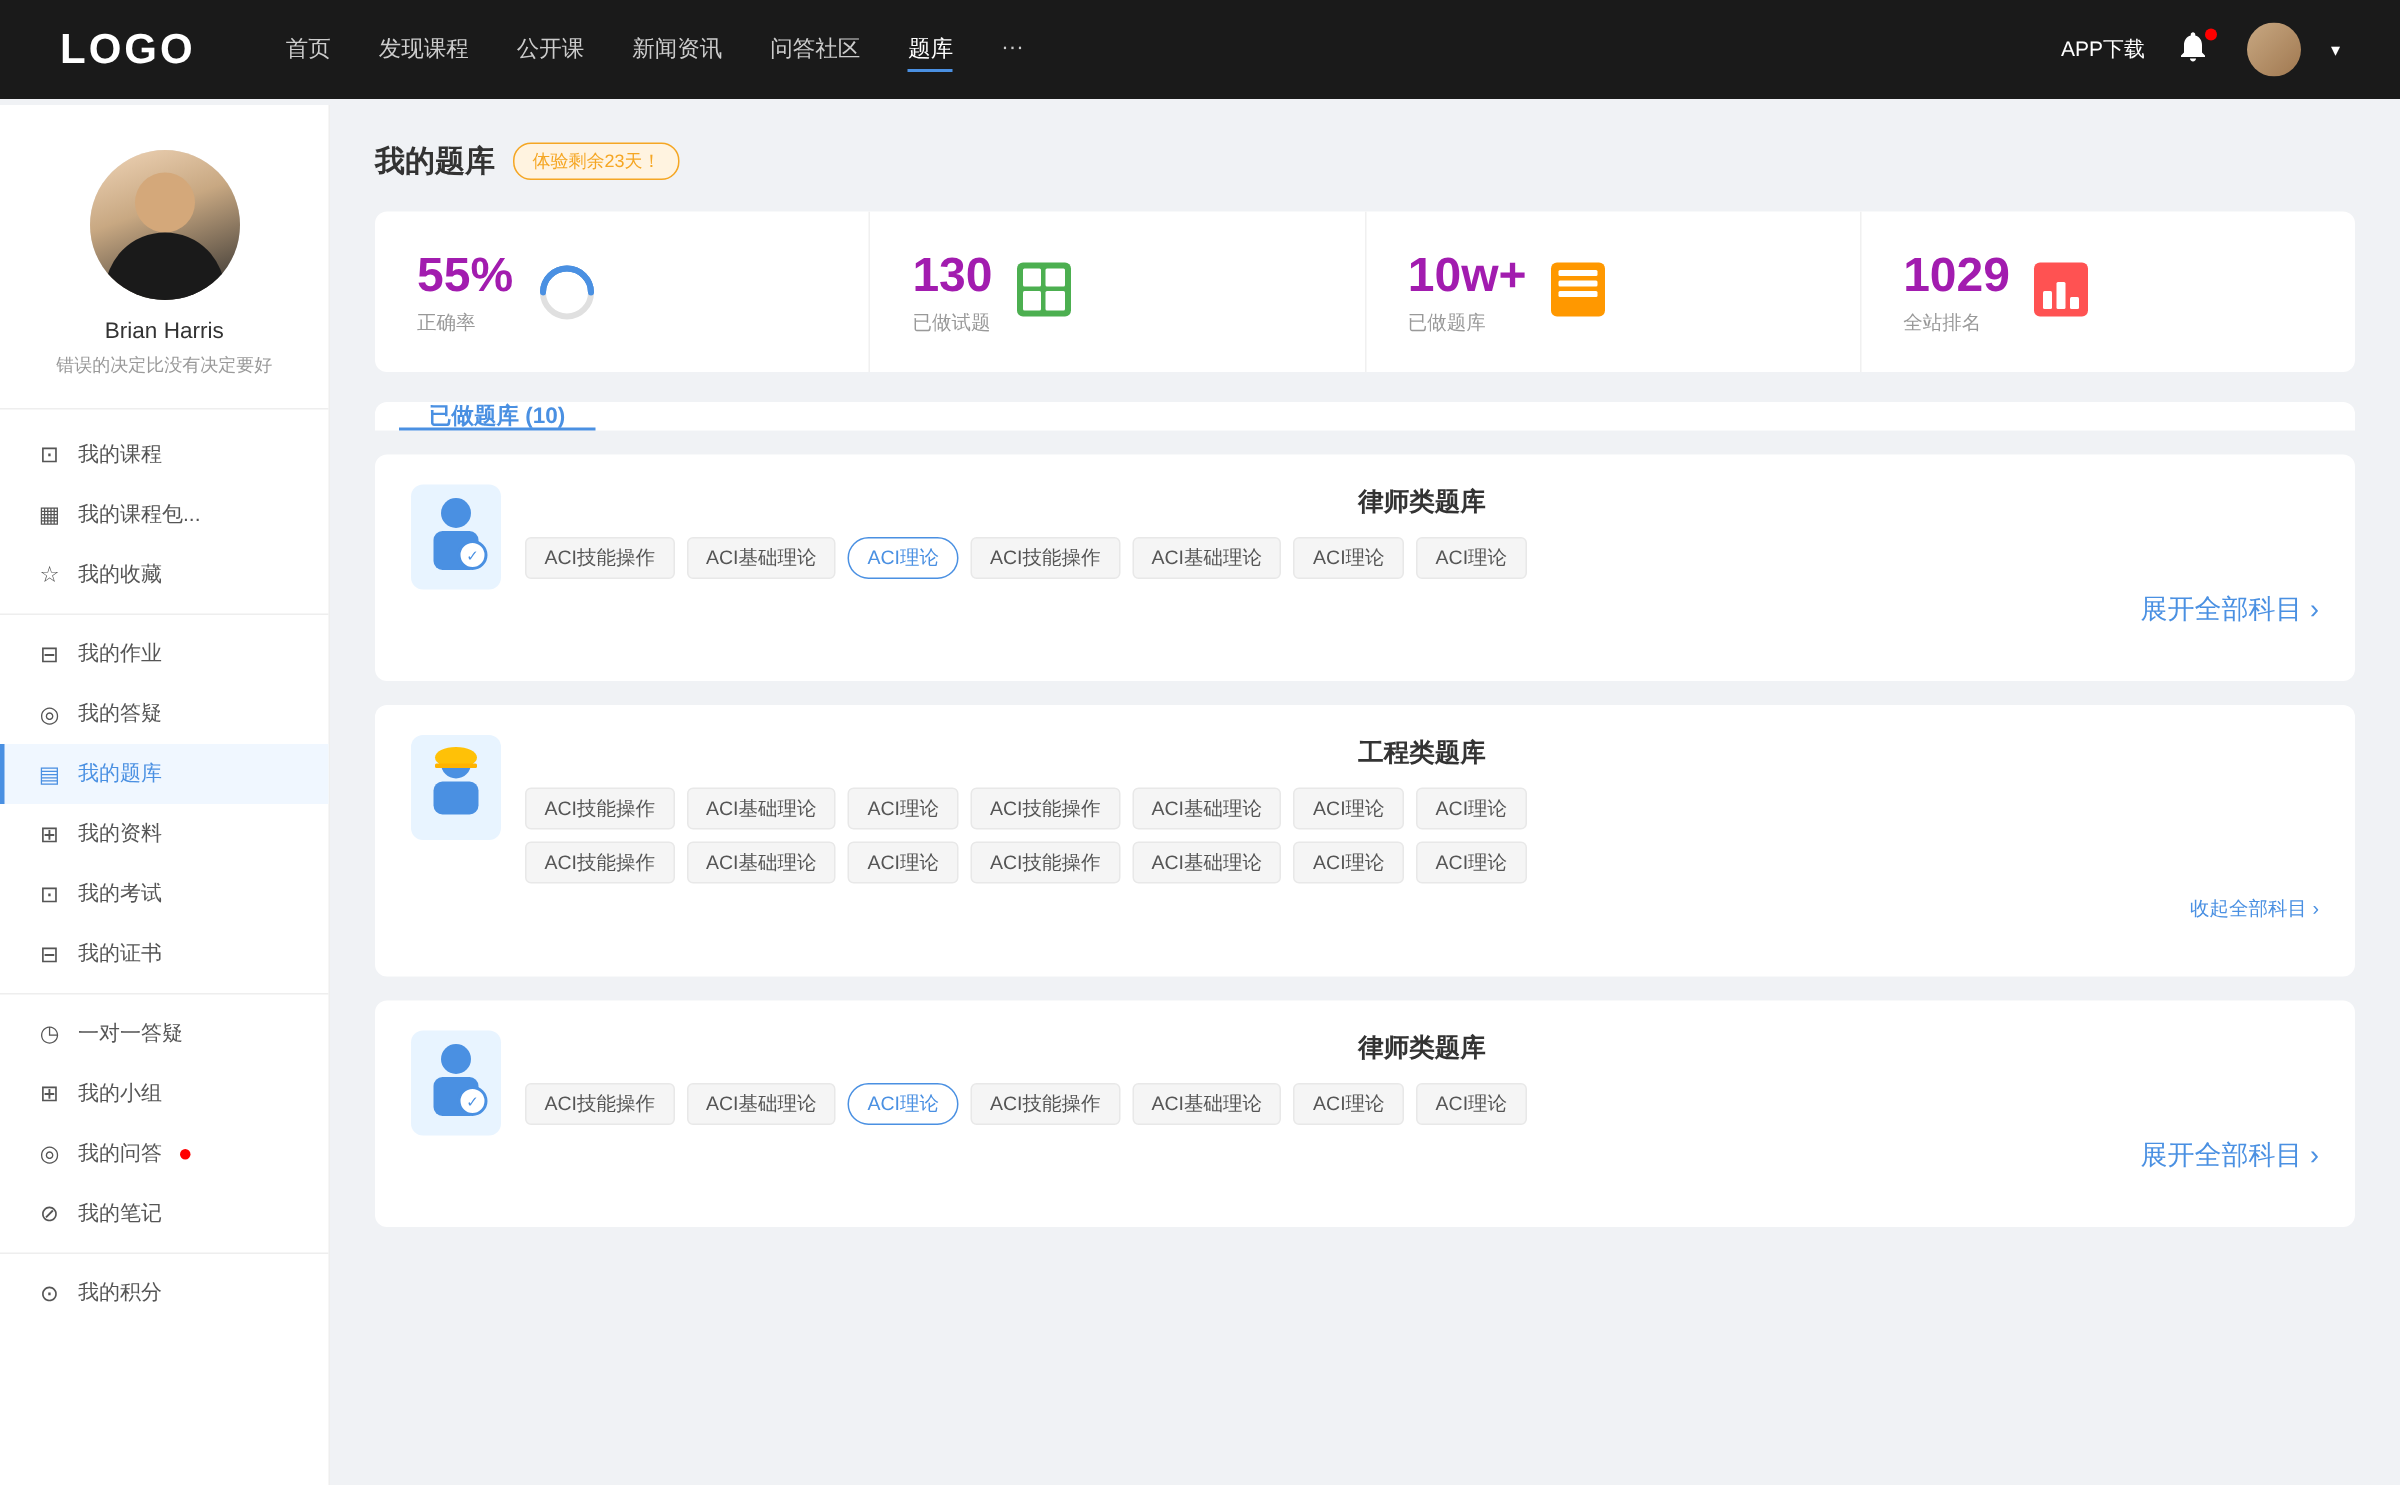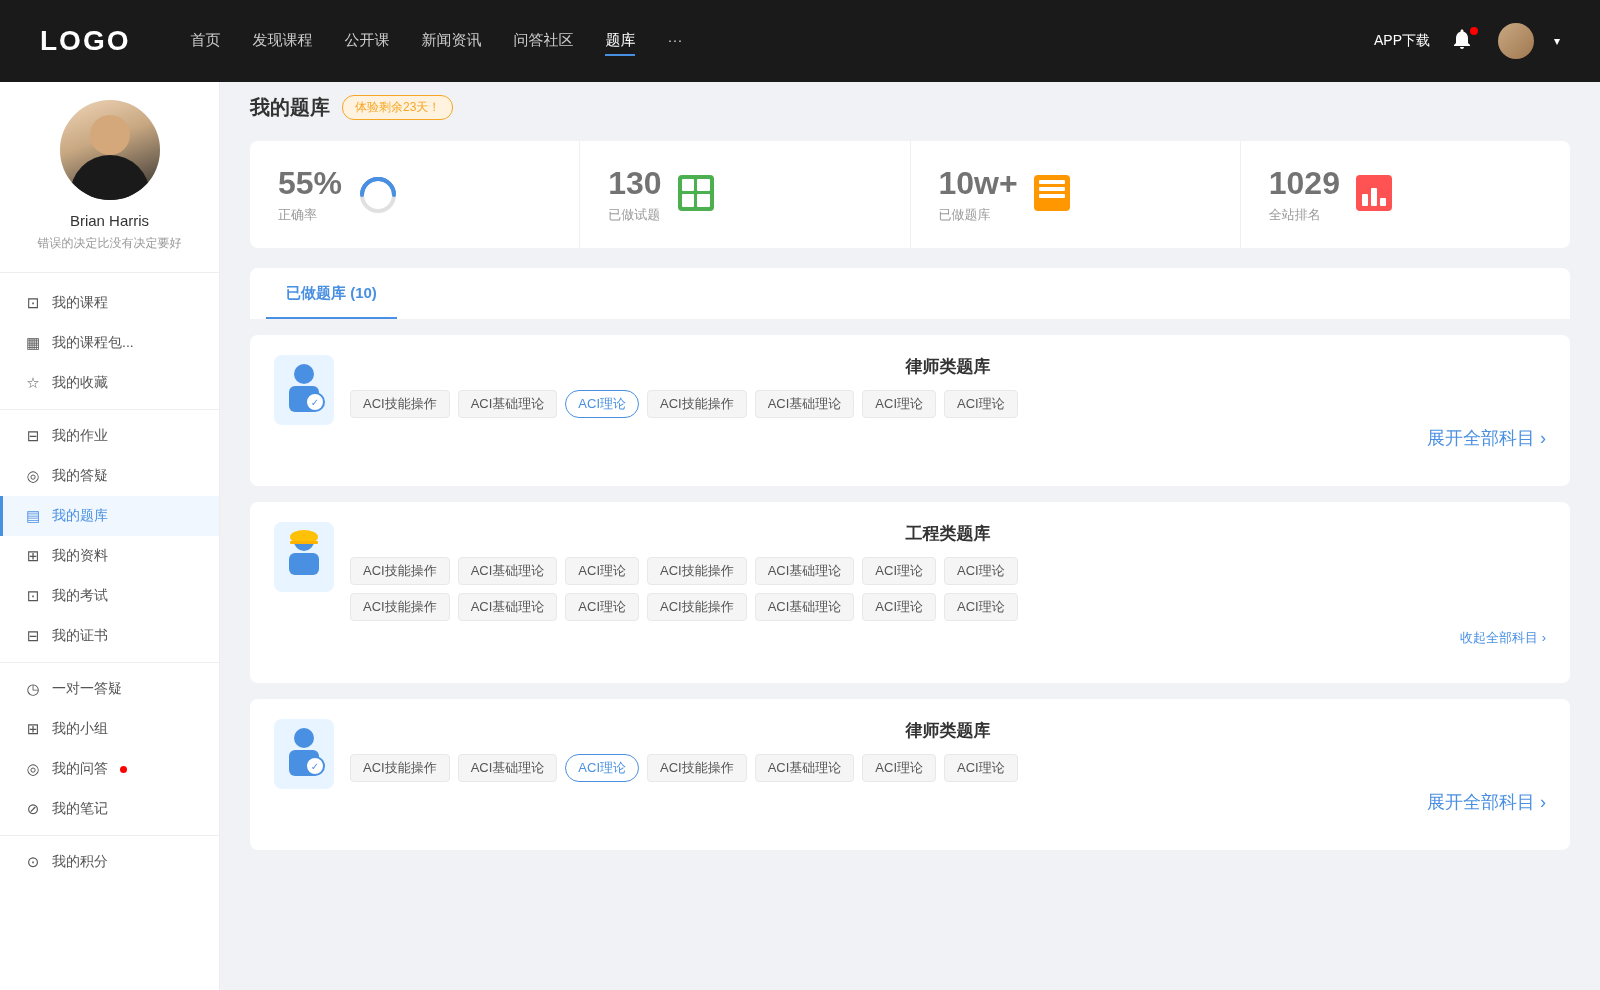--- a/index.html
+++ b/index.html
@@ -1,21 +1,21 @@
 <!DOCTYPE html>
 <html><head>
   <meta charset="utf-8">
   <style>
     * { box-sizing: border-box; margin: 0; padding: 0; }
     body { font-family: -apple-system, BlinkMacSystemFont, 'PingFang SC', 'Microsoft YaHei', sans-serif; background: #f0f2f5; min-height: 990px; }
 
     
     .navbar {
       background: #1a1a1a;
-      height: 82px;
+      height: 66px;
       display: flex;
       align-items: center;
       padding: 0 40px;
       position: fixed;
       top: 0; left: 0; right: 0;
       z-index: 100;
     }
     .navbar-logo {
       color: white;
       font-size: 28px;
@@ -221,21 +221,21 @@
       display: flex;
       align-items: center;
       gap: 16px;
       border-right: 1px solid #f0f0f0;
     }
     .stat-item:last-child { border-right: none; }
     .stat-text {}
     .stat-value {
       font-size: 32px;
       font-weight: 700;
-      color: #737373;
+      color: #a21caf;
     }
     .stat-label {
       font-size: 13px;
       color: #999;
       margin-top: 4px;
     }
     .stat-icon {
       width: 40px; height: 40px;
       flex-shrink: 0;
     }
@@ -243,21 +243,21 @@
     
     .tabs-row {
       display: flex;
       gap: 0;
       margin-bottom: 16px;
       background: white;
       padding: 0 16px;
       border-radius: 8px 8px 0 0;
     }
     .tab {
-      padding: 16px 20px;
+      padding: 0 20px;
       font-size: 15px;
       color: #555;
       cursor: pointer;
       position: relative;
     }
     .tab.active {
       color: #4a90e2;
       font-weight: 600;
     }
     .tab.active::after {

